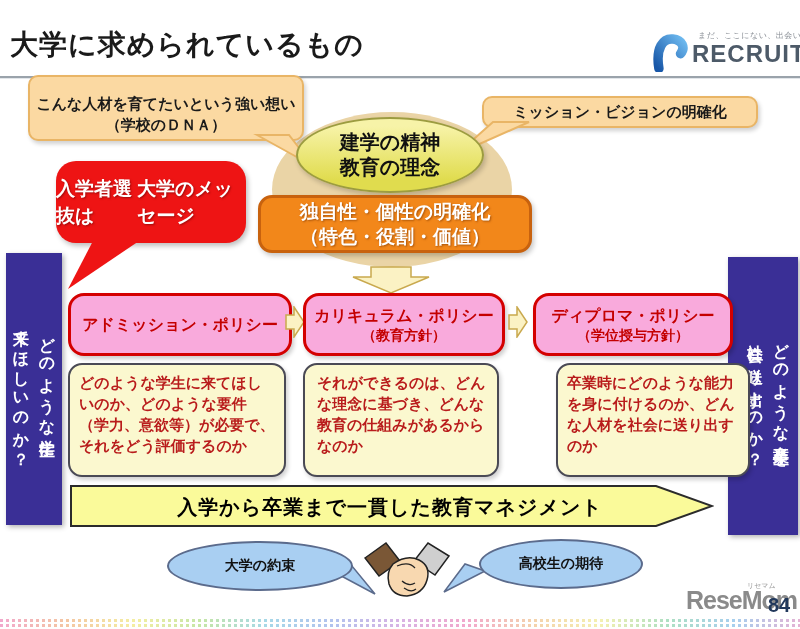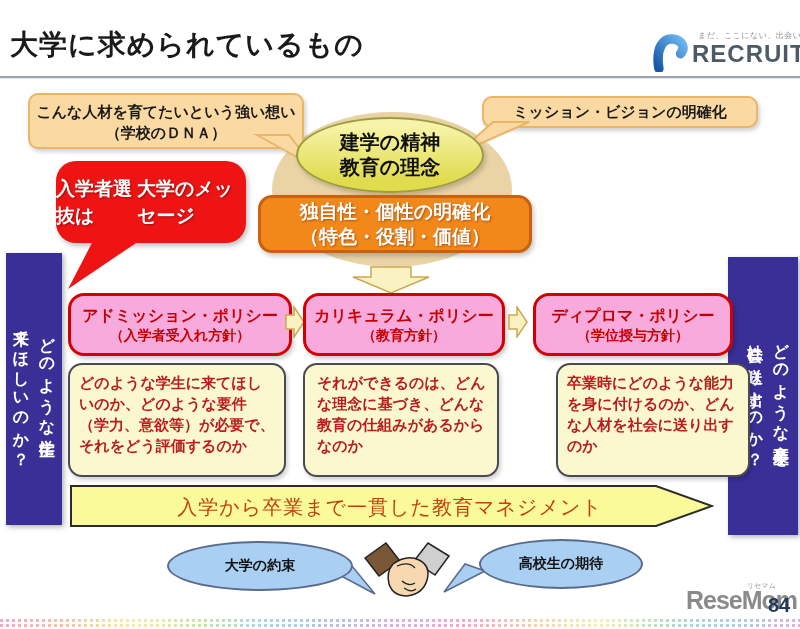--- a/index.html
+++ b/index.html
@@ -18,21 +18,21 @@
   .logo-tagline{position:absolute;left:46px;top:2px;font-size:8px;color:#8a8f96;letter-spacing:0.5px;white-space:nowrap;}
   .logo-brand{position:absolute;left:40px;top:12px;font-size:24px;font-weight:800;color:#4d5a68;letter-spacing:1px;}
   .logo-mark{position:absolute;left:0;top:4px;}
 
   
   .blob{left:272px;top:112px;width:240px;height:155px;border-radius:50%;background:#ead4a6;z-index:1;}
 
   
   .tan-bubble{background:#fbd9a2;border:2px solid #e9b566;border-radius:10px;z-index:2;
     color:#1a1a1a;font-weight:bold;text-align:center;box-shadow:2px 3px 4px rgba(0,0,0,.18);}
-  .dna-bubble{left:28px;top:93px;width:272px;height:46px;font-size:15px;line-height:21px;padding-top:6px;}
+  .dna-bubble{left:28px;top:75px;width:272px;height:46px;font-size:15px;line-height:21px;padding-top:16px;}
   .mission-bubble{left:482px;top:96px;width:272px;height:28px;font-size:15px;line-height:28px;}
   .tail{z-index:2;}
 
   
   .founding{left:296px;top:117px;width:184px;height:72px;border-radius:50%;
     background:linear-gradient(#f7f3a8 10%,#e0dc4e 85%);border:2px solid #9c9c40;z-index:3;
     display:flex;flex-direction:column;justify-content:center;align-items:center;
     font-size:20px;font-weight:800;color:#111;line-height:25px;box-shadow:2px 3px 5px rgba(0,0,0,.2);}
 
   
@@ -66,21 +66,21 @@
   .policy .p-sub{font-size:14px;line-height:18px;}
 
   
   .note{top:363px;height:114px;background:#fbf8cf;border:2px solid #4a4a55;border-radius:14px;z-index:2;
     color:#b91c1c;font-weight:bold;font-size:15px;line-height:21px;padding:7px 9px;box-sizing:border-box;
     text-align:left;box-shadow:2px 3px 4px rgba(0,0,0,.18);}
 
   
   .mgmt-svg{left:70px;top:483px;z-index:2;}
   .mgmt-svg polygon{fill:#fafa9a;stroke:#2b2b2b;stroke-width:2;}
-  .mgmt-label{left:70px;top:494px;width:640px;text-align:center;font-size:20px;font-weight:400;color:#c2410c;z-index:3;letter-spacing:1px;}
+  .mgmt-label{left:70px;top:494px;width:640px;text-align:center;font-size:20px;font-weight:700;color:#000000;z-index:3;letter-spacing:1px;}
 
   
   .blue-ellipse{background:#a9cff2;border:2px solid #5b6b8c;border-radius:50%;z-index:3;
     display:flex;justify-content:center;align-items:center;color:#111;font-weight:800;font-size:14px;}
   .promise{left:167px;top:541px;width:182px;height:46px;}
   .expect{left:479px;top:539px;width:160px;height:46px;}
   .blue-tail polygon{fill:#a9cff2;stroke:#5b6b8c;stroke-width:1.5;}
 
   
   .resemom{left:686px;top:586px;font-size:25px;font-weight:800;color:#8a8a8a;letter-spacing:-1px;z-index:5;}
@@ -158,21 +158,20 @@
     <div class="vcol">来てほしいのか？</div>
   </div>
 
   <div class="abs vbanner vbanner-right">
     <div class="vcol">どのような卒業生を</div>
     <div class="vcol">社会に送り出すのか？</div>
   </div>
 
   <div class="abs policy" style="left:68px;width:218px;">
     <div class="p-name">アドミッション・ポリシー</div>
-    <div class="p-sub">（入学者受入れ方針）</div>
   </div>
   <svg class="abs block-arrow" style="left:285px;top:306px;z-index:2;" width="20" height="32" viewBox="0 0 20 32">
     <polygon points="1,9 9,9 9,1 19,16 9,31 9,23 1,23"></polygon>
   </svg>
   <div class="abs policy" style="left:303px;width:196px;">
     <div class="p-name">カリキュラム・ポリシー</div>
     <div class="p-sub">（教育方針）</div>
   </div>
   <svg class="abs block-arrow" style="left:508px;top:306px;z-index:2;" width="20" height="32" viewBox="0 0 20 32">
     <polygon points="1,9 9,9 9,1 19,16 9,31 9,23 1,23"></polygon>

